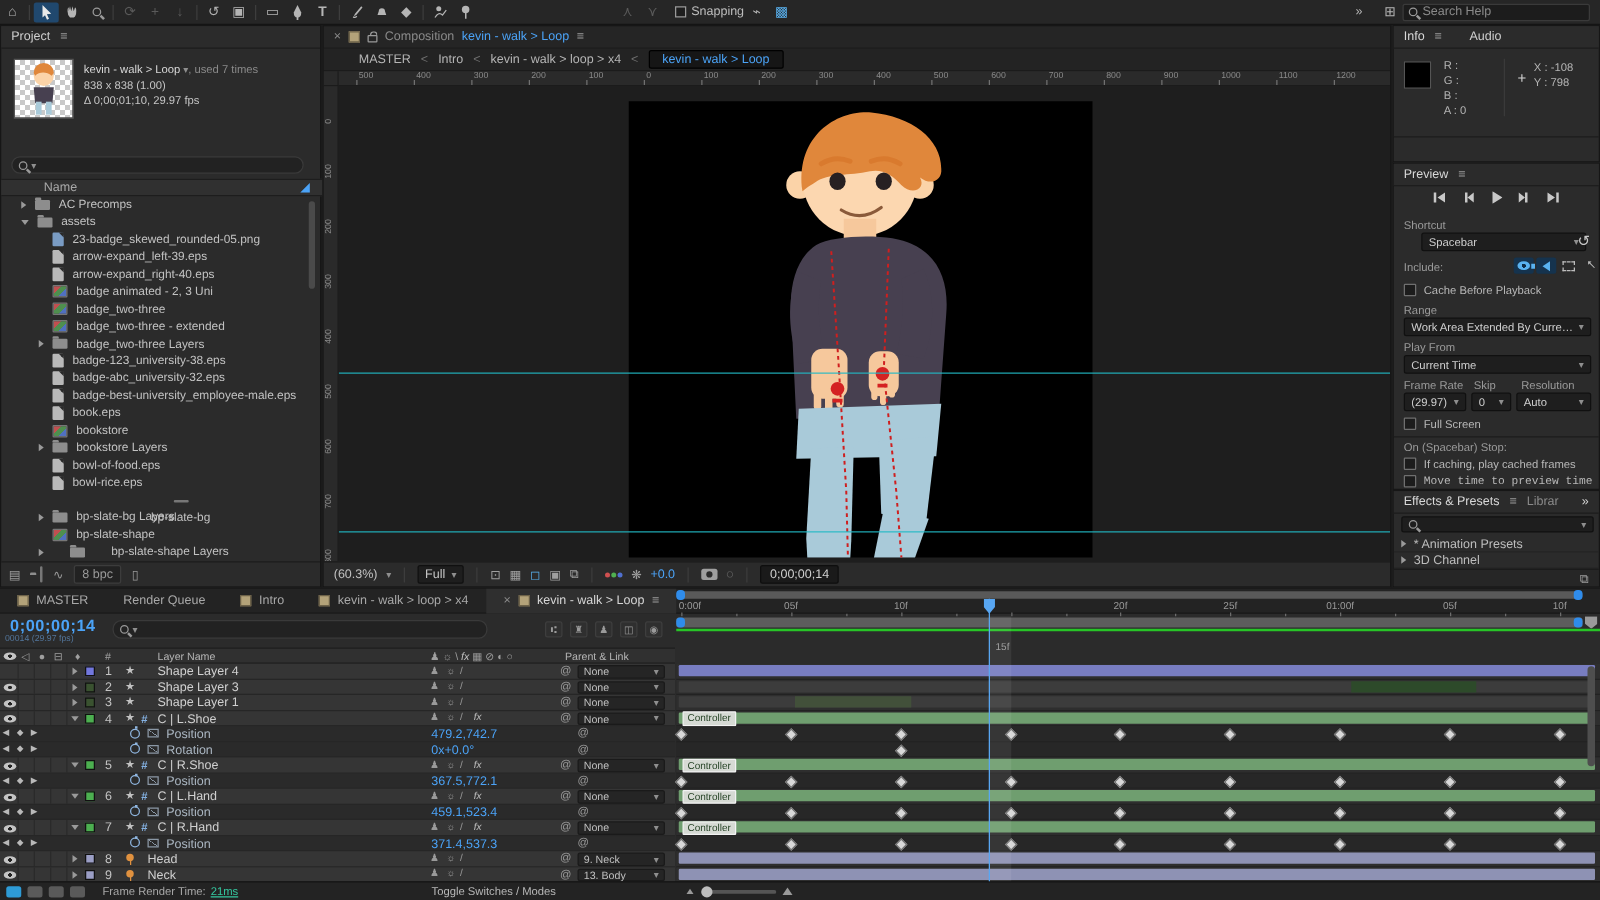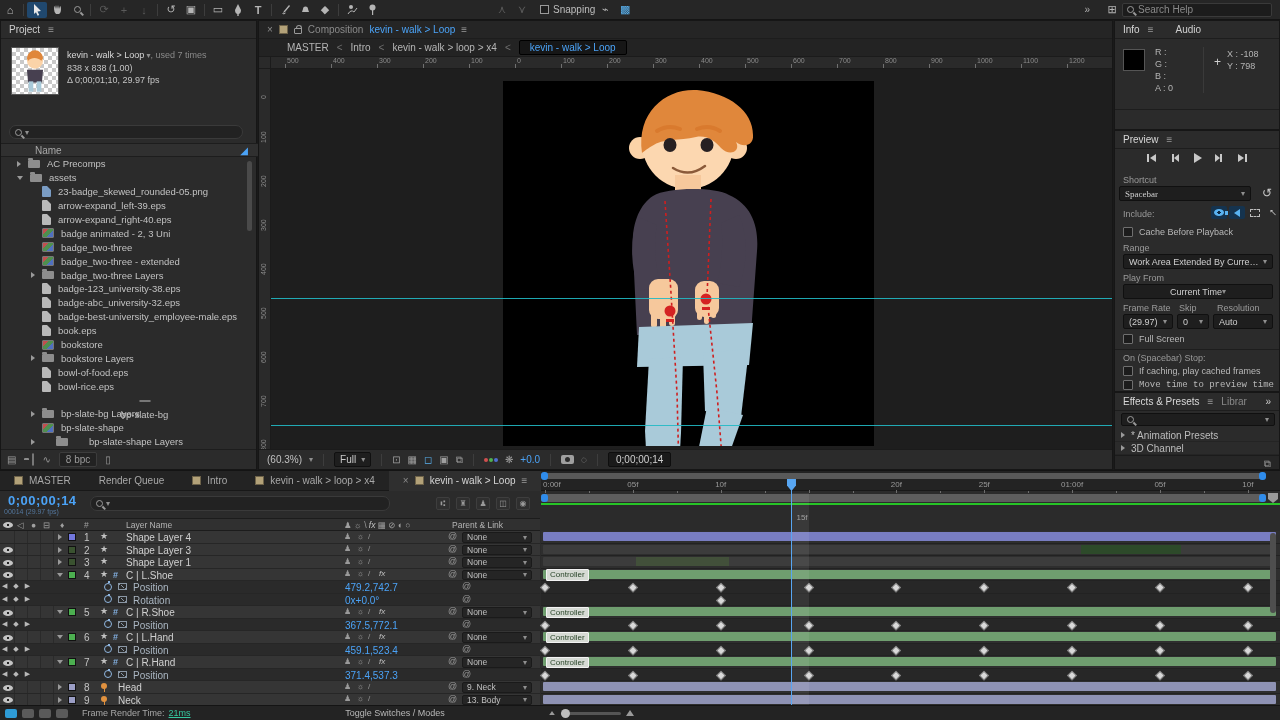--- a/index.html
+++ b/index.html
@@ -624,21 +624,21 @@
           <path d="M6 1h2v8H6z M1 1l5 4-5 4z" fill="#c8c8c8"></path>
         </svg>
       </span>
     <span class="tbtn">
         <svg width="14" height="10" viewBox="0 0 14 10">
           <path d="M9 1h2v8H9z M2 1l6 4-6 4z" fill="#c8c8c8"></path>
         </svg>
       </span>
   </div>
   <div class="plabel" style="position:absolute;left:8px;top:44px;">Shortcut</div>
-  <div class="pselect" style="position:absolute;left:4px;top:55px;width:132px;font-family:Liberation Serif, serif;">
+  <div class="pselect" style="position:absolute;left:22px;top:55px;width:132px;">
     <span>Spacebar</span>
       <span class="caret">▾</span>
   </div>
   <span style="position:absolute;left:147px;top:55px;color:#c8c8c8;font-size:12px;">↺</span>
   <div class="plabel" style="position:absolute;left:8px;top:78px;">Include:</div>
   <span class="incico on" style="position:absolute;left:96px;top:75px;">
       <span class="eyecss"></span>
     </span>
   <span class="incico on" style="position:absolute;left:114px;top:75px;">
       <span class="spk"></span>
@@ -650,21 +650,21 @@
   <div class="cbrow" style="left:8px;top:96px;">
     <span class="cb"></span>
     <span>Cache Before Playback</span>
   </div>
   <div class="plabel" style="position:absolute;left:8px;top:112px;">Range</div>
   <div class="pselect" style="position:absolute;left:8px;top:123px;width:150px;">
     <span class="ellip" style="max-width:132px;">Work Area Extended By Current…</span>
       <span class="caret">▾</span>
   </div>
   <div class="plabel" style="position:absolute;left:8px;top:142px;">Play From</div>
-  <div class="pselect" style="position:absolute;left:8px;top:153px;width:150px;justify-content:center;">
+  <div class="pselect" style="position:absolute;left:8px;top:153px;width:150px;">
     <span>Current Time</span>
       <span class="caret">▾</span>
   </div>
   <div class="plabel" style="position:absolute;left:8px;top:172px;">Frame Rate</div>
   <div class="plabel" style="position:absolute;left:64px;top:172px;">Skip</div>
   <div class="plabel" style="position:absolute;left:102px;top:172px;">Resolution</div>
   <div class="pselect" style="position:absolute;left:8px;top:183px;width:50px;">
       <span>(29.97)</span>
       <span class="caret">▾</span>
     </div>

